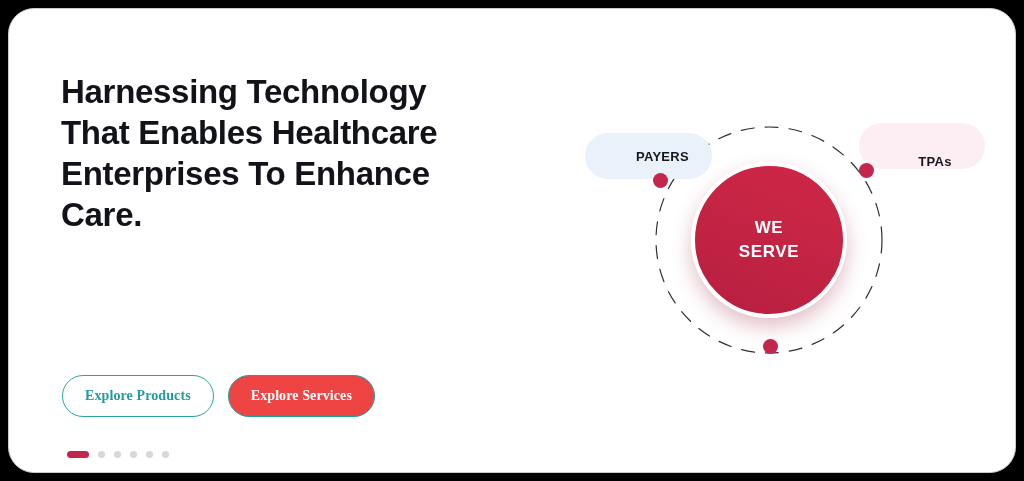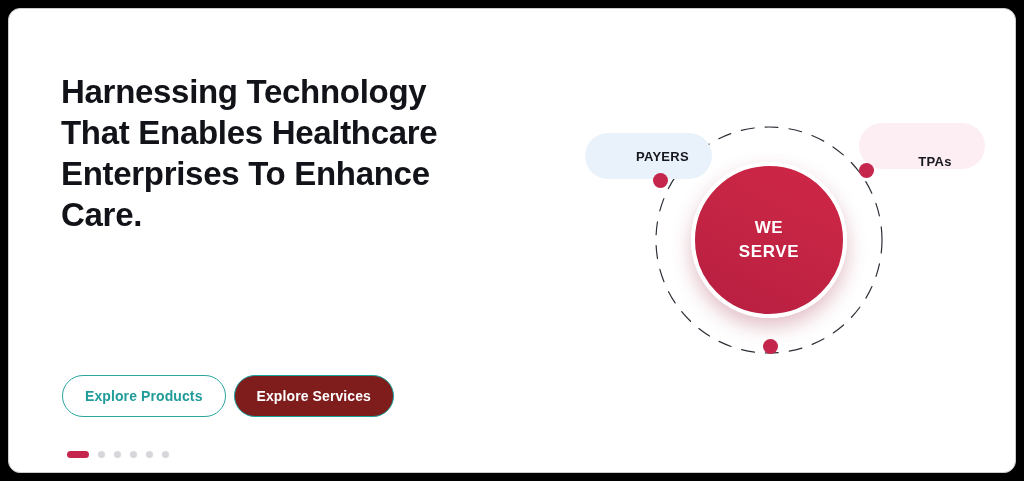--- a/index.html
+++ b/index.html
@@ -18,21 +18,21 @@
   
   #hero-card {
     position: absolute;
     left: 8px;
     top: 8px;
     width: 1008px;
     height: 465px;
     box-sizing: border-box;
     background: #ffffff;
     border: 1px solid #c9ccce;
-    border-radius: 12px;
+    border-radius: 26px;
     overflow: hidden;
   }
 
   
   #hero-text {
     position: absolute;
     left: 52px;
     top: 62px;
     width: 430px;
   }
@@ -53,21 +53,22 @@
     display: block;
   }
 
   
   #hero-actions {
     position: absolute;
     left: 53px;
     top: 366px;
     display: flex;
     align-items: center;
-    gap: 8px;
+    gap: 14px;
+    font-family: Liberation Serif, serif;
   }
   .btn {
     box-sizing: border-box;
     height: 42px;
     border-radius: 21px;
     font-size: 14px;
     font-weight: 700;
     letter-spacing: 0.1px;
     display: inline-flex;
     align-items: center;
@@ -76,21 +77,21 @@
     white-space: nowrap;
   }
   .btn-outline {
     padding: 0 22px;
     background: #ffffff;
     border: 1.3px solid #2aa7a2;
     color: #219c9a;
   }
   .btn-solid {
     padding: 0 22px;
-    background: #7f1d1d;
+    background: #ef4444;
     border: 1.3px solid #17a39f;
     color: #ffffff;
   }
 
   
   #carousel-dots {
     position: absolute;
     left: 58px;
     top: 442px;
     display: flex;

